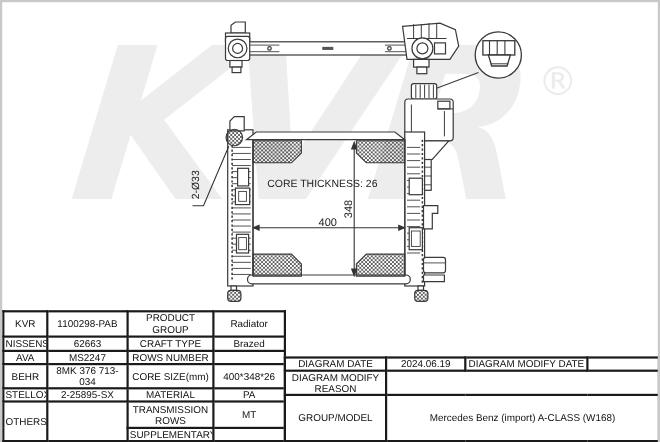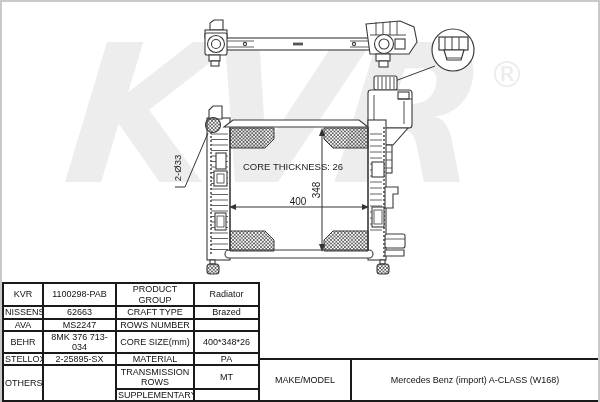--- a/index.html
+++ b/index.html
@@ -216,21 +216,31 @@
       </table>
 
     <table class="tbl-right">
       <colgroup>
           <col class="c1">
           <col class="c2">
           <col class="c3">
           <col class="c4">
         </colgroup>
       <tbody>
+          <tr class="h12">
+        <td>DIAGRAM DATE</td>
+        <td>2024.06.19</td>
+        <td>DIAGRAM MODIFY DATE</td>
+        <td></td>
+      </tr>
+      <tr class="h21">
+        <td>DIAGRAM MODIFY REASON</td>
+        <td colspan="3"></td>
+      </tr>
       <tr class="h42">
-        <td>MAKE/MODEL</td>
+        <td>GROUP/MODEL</td>
         <td colspan="3">Mercedes Benz (import) A-CLASS (W168)</td>
       </tr>
     </tbody>
       </table>
   </div>
 
 </div>
 
 </body></html>

